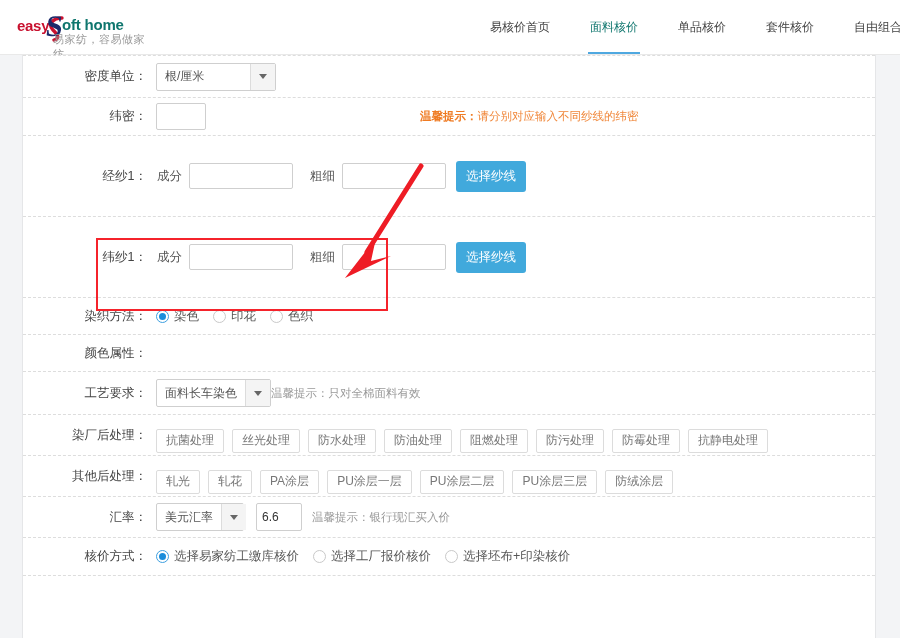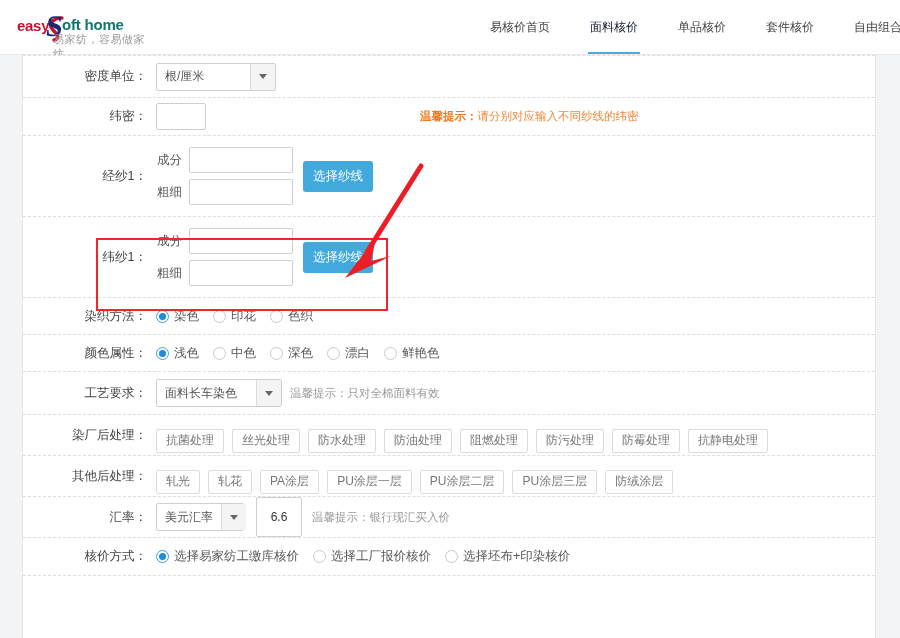--- a/index.html
+++ b/index.html
@@ -95,21 +95,21 @@
     position: relative;
     height: 54px;
     line-height: 54px;
     padding: 0 20px;
     font-size: 12px;
     color: #444444;
     cursor: pointer;
     white-space: nowrap;
   }
   .nav-item.active {
-    color: #0f172a;
+    color: #0f766e;
   }
   .nav-item.active::after {
     content: "";
     position: absolute;
     left: 18px;
     right: 18px;
     bottom: 0;
     height: 2px;
     background: #4fa8e0;
   }
@@ -180,22 +180,21 @@
     color: #333;
     padding: 0 5px;
     outline: none;
   }
   .txt.wide {
     width: 104px;
     height: 26px;
   }
   .txt.rate {
     width: 46px;
-    text-align: center;
-    height: 40px;
+    height: 28px;
   }
   .sel {
     position: relative;
     height: 28px;
     border: 1px solid #cfcfcf;
     background: #ffffff;
     border-radius: 2px;
     display: inline-flex;
     align-items: center;
     box-sizing: border-box;
@@ -218,21 +217,21 @@
     flex: none;
   }
   .caret {
     width: 0; height: 0;
     border-left: 4px solid transparent;
     border-right: 4px solid transparent;
     border-top: 5px solid #666666;
   }
   .sel-density { width: 120px; }
   .sel-density .sel-val { width: 96px; }
-  .sel-craft { width: 126px; }
+  .sel-craft { width: 115px; }
   .sel-craft .sel-val { width: 97px; }
   .sel-rate { width: 88px; }
   .sel-rate .sel-val { width: 64px; }
 
   
   .hint {
     font-size: 11.5px;
     color: #999999;
     white-space: nowrap;
   }
@@ -301,22 +300,21 @@
     line-height: 1.1;
   }
 
   
   .yarn-body {
     display: flex;
     align-items: center;
   }
   .yarn-fields {
     display: flex;
-    flex-direction: column;
-    gap: 6px;
+    gap: 16px;
     align-items: flex-end;
   }
   .yarn-line {
     display: flex;
     align-items: center;
     gap: 7px;
   }
   .yarn-sub {
     font-size: 12.5px;
     color: #555;
@@ -457,54 +455,32 @@
         </label>
         <label class="radio-opt">
           <span class="radio"></span>
           <span>色织</span>
         </label>
       </div>
     </div>
 
     <div class="row" style="height:37px;">
       <div class="row-label">颜色属性：</div>
-      <div class="row-body radio-group">
-        <label class="radio-opt">
-          <span class="radio on"></span>
-          <span>浅色</span>
-        </label>
-        <label class="radio-opt">
-          <span class="radio"></span>
-          <span>中色</span>
-        </label>
-        <label class="radio-opt">
-          <span class="radio"></span>
-          <span>深色</span>
-        </label>
-        <label class="radio-opt">
-          <span class="radio"></span>
-          <span>漂白</span>
-        </label>
-        <label class="radio-opt">
-          <span class="radio"></span>
-          <span>鲜艳色</span>
-        </label>
-      </div>
     </div>
 
     <div class="row" style="height:43px;">
       <div class="row-label">工艺要求：</div>
       <div class="row-body">
         <div class="sel sel-craft">
           <span class="sel-val">面料长车染色</span>
           <span class="sel-btn">
               <i class="caret"></i>
             </span>
         </div>
-        <span class="hint" style="margin-left:8px;">温馨提示：只对全棉面料有效</span>
+        <span class="hint" style="">温馨提示：只对全棉面料有效</span>
       </div>
     </div>
 
     <div class="row" style="height:41px;">
       <div class="row-label">染厂后处理：</div>
       <div class="row-body tags">
         <span class="tag">抗菌处理</span>
         <span class="tag">丝光处理</span>
         <span class="tag">防水处理</span>
         <span class="tag">防油处理</span>

